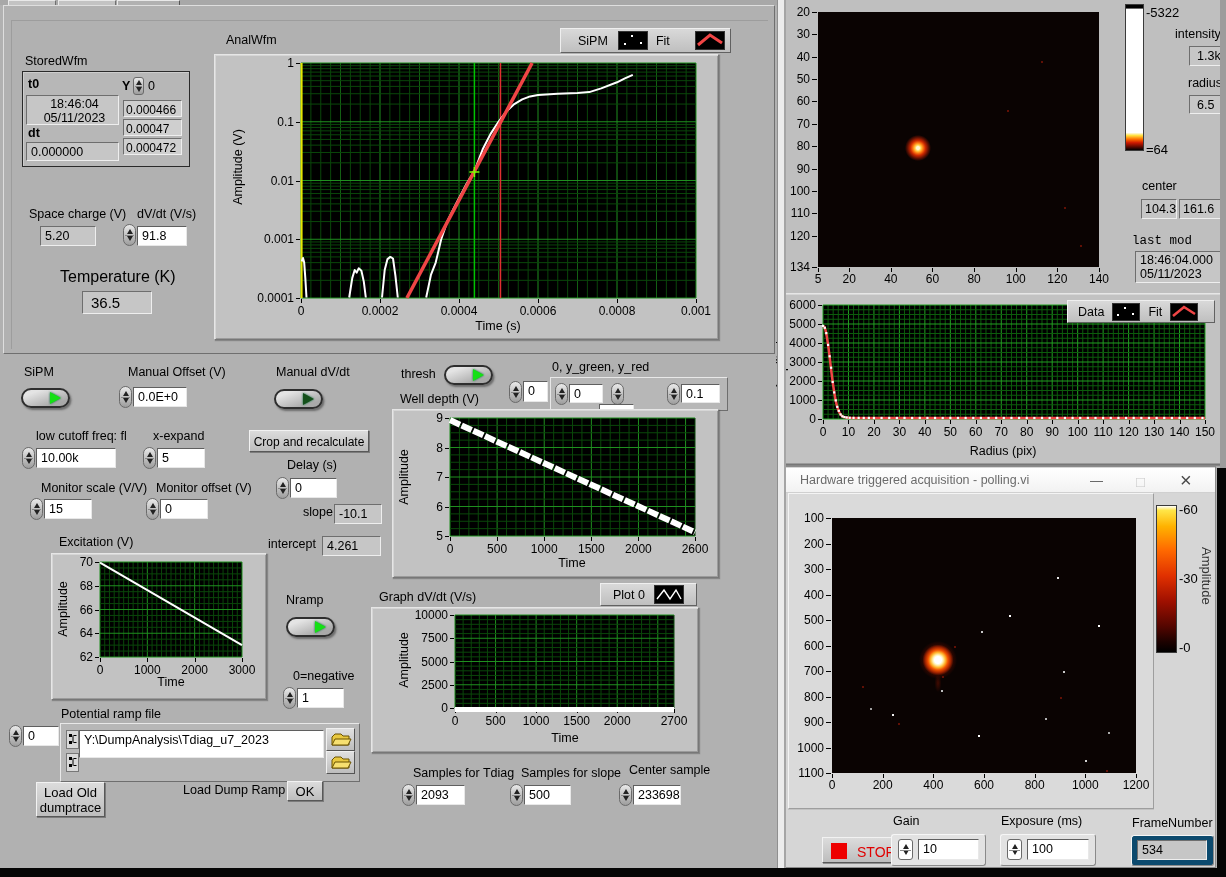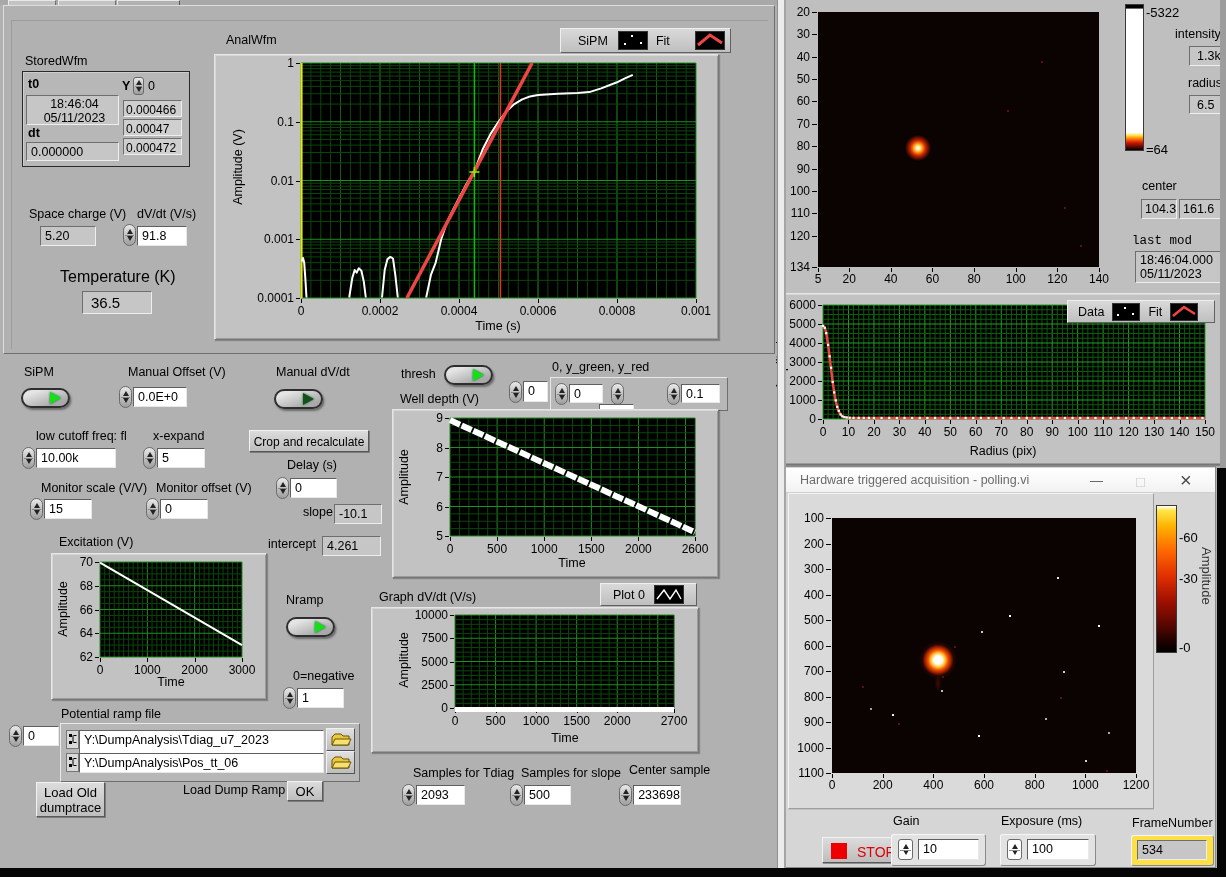--- a/index.html
+++ b/index.html
@@ -265,21 +265,20 @@
         </g>
       </svg>
   </div>
   <div class="pathicon" style="left:66px;top:753px;">
     <svg width="11" height="17">
         <rect x="2" y="3" width="3" height="3" fill="#000"></rect>
         <rect x="2" y="10" width="3" height="3" fill="#000"></rect>
         <path d="M6.5 4.5 h3 M6.5 11.5 h3 M6 4.5 v7" stroke="#000" stroke-width="1" fill="none"></path>
       </svg>
   </div>
-  <div class="field" style="left:79px;top:753px;width:245px;height:20px;">Y:\DumpAnalysis\Pos_tt_06</div>
   <div class="folderbtn" style="left:326px;top:751px;">
     <svg width="27" height="21">
         <g>
           <path d="M5 8 l3 -3 h6 l2 2 h6 v9 h-17 z" fill="#e8c840" stroke="#6a5200" stroke-width="1"></path>
           <path d="M5 16 l3 -6 h16 l-3 6 z" fill="#f7e070" stroke="#6a5200" stroke-width="1"></path>
         </g>
       </svg>
   </div>
 
   <div class="btn" style="left:36px;top:782px;width:69px;height:35px;padding-top:2px;line-height:15px;">
@@ -301,21 +300,21 @@
       <i class="sd"></i>
       <i class="mid"></i>
     </div>
   <div class="field" style="left:524px;top:785px;width:47px;height:20px;">500</div>
   <span class="lbl" style="left:629px;top:764px;">Center sample</span>
   <div class="spin" style="left:619px;top:784px;">
       <i class="su"></i>
       <i class="sd"></i>
       <i class="mid"></i>
     </div>
-  <div class="field" style="left:633px;top:785px;width:48px;height:20px;text-align:center;">233698</div>
+  <div class="field" style="left:633px;top:785px;width:48px;height:20px;">233698</div>
 
   <div class="abs" style="left:786px;top:0;width:440px;height:293px;background:#bfbfbf;"></div>
 
   <div class="abs" style="left:1125px;top:4px;width:19px;height:147px;border:1px solid #3a3a3a;box-sizing:border-box;
               background:linear-gradient(#000 0%,#000 2%,#fff 3%,#fff 88%,#ffe040 90%,#ff7000 92.5%,#cc1800 95%,#550800 98%,#000 100%);"></div>
   <span class="cbarlbl" style="left:1146px;top:5px;">-<span>5322</span></span>
   <span class="cbarlbl" style="left:1146px;top:142px;">=<span>64</span></span>
 
   <span class="lbl" style="left:1175px;top:28px;">intensity</span>
   <div class="disp" style="left:1189px;top:46px;width:36px;height:20px;padding-left:7px;">1.3k</div>
@@ -350,21 +349,21 @@
   <div class="abs" style="left:785px;top:468px;width:430px;height:24px;background:linear-gradient(#ffffff,#f2f2f2);border-bottom:1px solid #d0d0d0;"></div>
   <span class="lbl" style="left:800px;top:474px;color:#6b6b6b;">Hardware triggered acquisition - polling.vi</span>
   <span class="tbtn" style="left:1090px;top:473px;color:#555;">—</span>
   <span class="tbtn" style="left:1136px;top:473px;color:#c9c9c9;font-size:15px;">□</span>
   <span class="tbtn" style="left:1180px;top:469px;color:#494949;font-size:20px;">×</span>
 
   <div class="abs" style="left:788px;top:493px;width:364px;height:314px;background:#dadada;border:1px solid;border-color:#f4f4f4 #9e9e9e #9e9e9e #f4f4f4;box-shadow:0 1px 0 #c2c2c2;"></div>
 
   <div class="abs" style="left:1156px;top:505px;width:21px;height:148px;border:1px solid #3a3a3a;box-sizing:border-box;
               background:linear-gradient(#ffffff 0%,#ffe648 3%,#ffb200 14%,#ff6a00 30%,#e03000 48%,#a01000 65%,#560600 82%,#1d0200 93%,#000 100%);"></div>
-  <span class="cbarlbl" style="left:1179px;top:502px;margin-top:28px;">-<span>60</span></span>
+  <span class="cbarlbl" style="left:1179px;top:502px;">-<span>60</span></span>
   <span class="cbarlbl" style="left:1179px;top:571px;">-<span>30</span></span>
   <span class="cbarlbl" style="left:1179px;top:640px;">-<span>0</span></span>
   <span class="abs" style="left:1214px;top:547px;font-size:13px;color:#333;transform:rotate(90deg);transform-origin:left top;white-space:nowrap;">Amplitude</span>
 
   <div class="btn" style="left:822px;top:837px;width:90px;height:26px;">
     <i class="abs" style="left:8px;top:5px;width:16px;height:16px;background:#ee0000;"></i>
     <span style="position:absolute;left:34px;top:6px;color:#e00000;font-size:14px;">STOP</span>
   </div>
   <span class="lbl" style="left:893px;top:815px;">Gain</span>
   <div class="raised" style="left:891px;top:834px;width:93px;height:30px;background:#e2e2e2;border-radius:3px;border-color:#f6f6f6 #8a8a8a #8a8a8a #f6f6f6;">
@@ -378,21 +377,21 @@
   <span class="lbl" style="left:1001px;top:815px;">Exposure (ms)</span>
   <div class="raised" style="left:1000px;top:834px;width:94px;height:30px;background:#e2e2e2;border-radius:3px;border-color:#f6f6f6 #8a8a8a #8a8a8a #f6f6f6;">
     <div class="spin" style="left:6px;top:4px;width:15px;height:21px;border-radius:3px;background:#fff;">
         <i class="su"></i>
         <i class="sd"></i>
         <i class="mid"></i>
       </div>
     <div class="field" style="left:26px;top:4px;width:62px;height:21px;">100</div>
   </div>
   <span class="lbl" style="left:1132px;top:817px;">FrameNumber</span>
-  <div class="raised" style="left:1131px;top:835px;width:81px;height:29px;background:#fde047;border-radius:3px;border-color:#f6f6f6 #8a8a8a #8a8a8a #f6f6f6;">
+  <div class="raised" style="left:1131px;top:835px;width:81px;height:29px;background:#0c4a6e;border-radius:3px;border-color:#f6f6f6 #8a8a8a #8a8a8a #f6f6f6;">
     <div class="disp" style="left:5px;top:4px;width:70px;height:20px;">534</div>
   </div>
 
   <div class="abs" style="left:0;top:868px;width:1226px;height:9px;background:#050505;"></div>
   <div class="abs" style="left:1217px;top:468px;width:9px;height:409px;background:#050505;"></div>
   <div class="abs" style="left:1220px;top:0;width:6px;height:468px;background:#9c9c9c;"></div>
 
   <div class="abs" style="left:777px;top:0;width:9px;height:868px;background:linear-gradient(90deg,#8f8f8f 0 1px,#ececec 1px 7px,#a5a5a5 7px 9px);z-index:30;"></div>
 
   <div id="gen">

